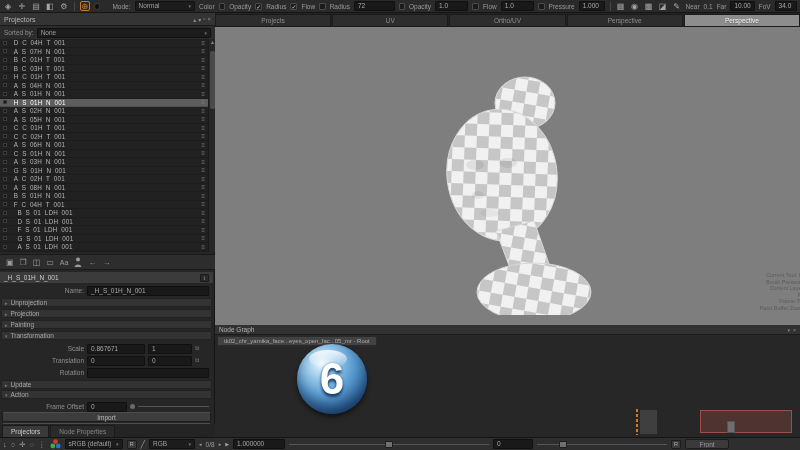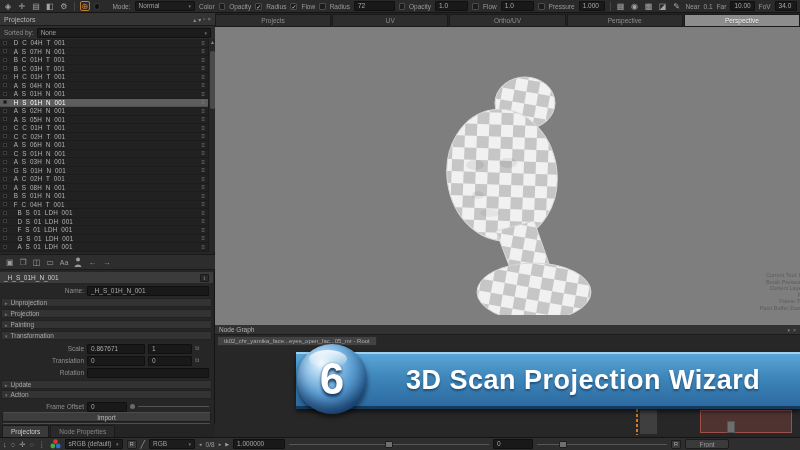--- a/index.html
+++ b/index.html
@@ -431,23 +431,20 @@
     </div>
     <div id="ng-tab" class="abs">
       <span>tk02_chr_yamika_face...eyes_open_fac...05_mr - Root</span>
     </div>
     <div id="tl-line" class="abs"></div>
     <div id="tl-block" class="abs"></div>
     <div id="tl-clip" class="abs"></div>
     <div id="tl-notch" class="abs"></div>
   </div>
 
-  <div id="banner" class="abs">
-    <div id="banner-title" class="abs">3D Scan Projection Wizard</div>
-  </div>
   <div id="sphere" class="abs">
     <span id="sphere-num">6</span>
   </div>
 
   <div id="status-bar" class="abs">
     <span class="sicon">↓</span>
     <span class="sicon">○</span>
     <span class="sicon">✛</span>
     <span class="sicon">◌</span>
     <span class="sicon">⋮</span>

